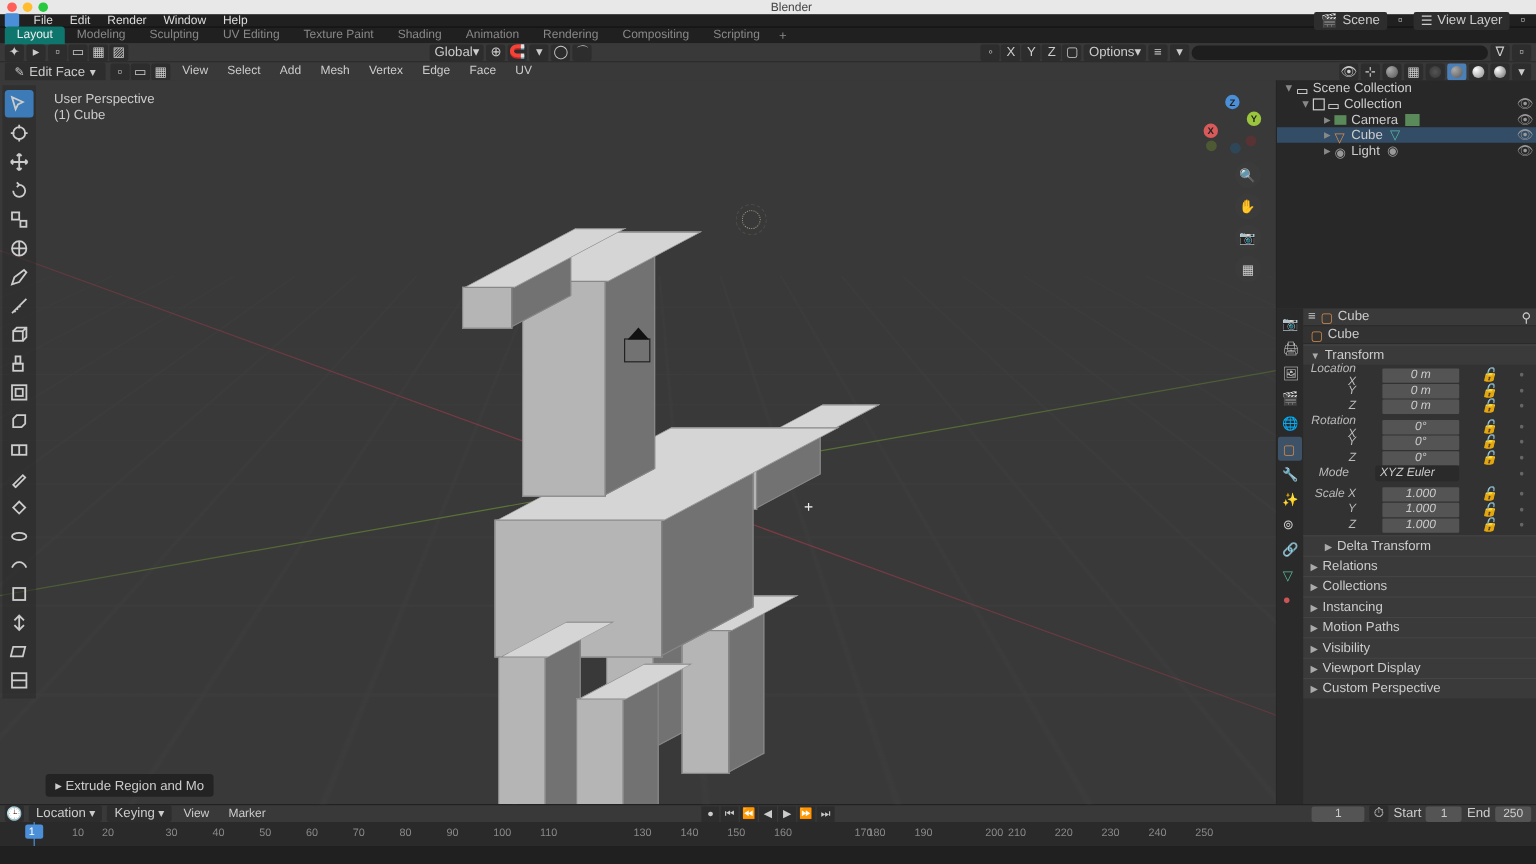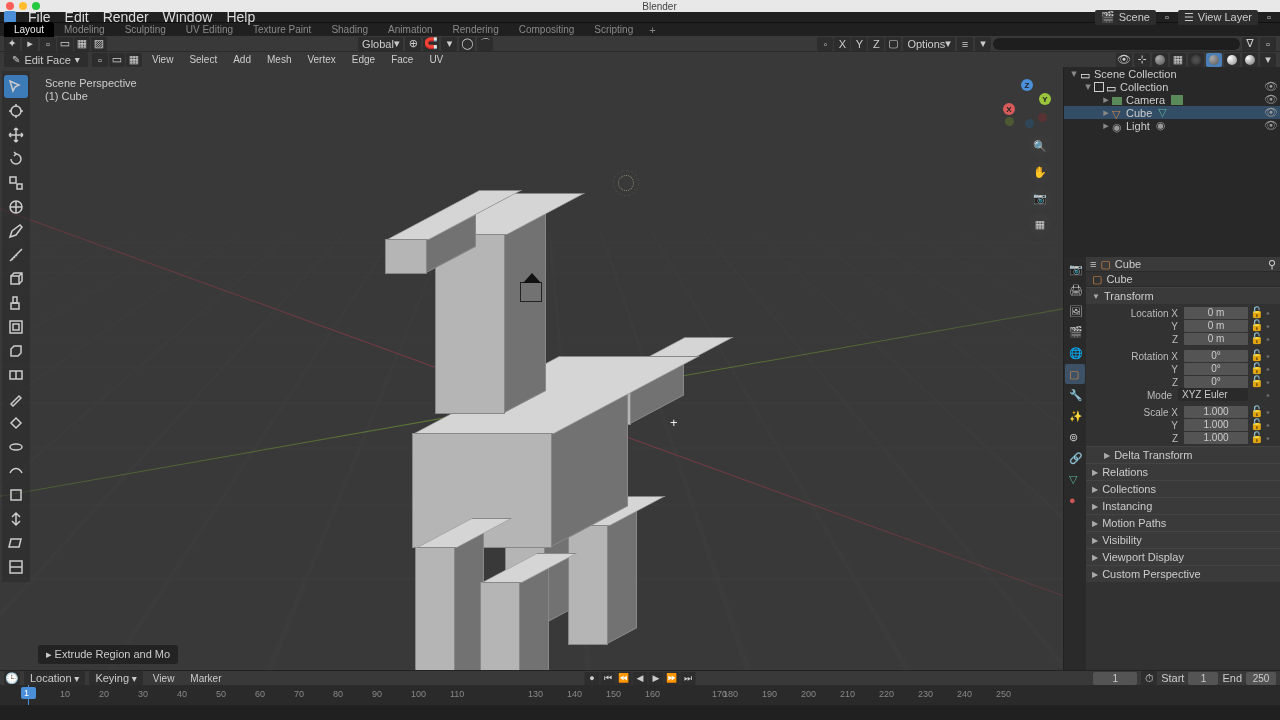--- a/index.html
+++ b/index.html
@@ -9,29 +9,29 @@
 .mac-titlebar { height: 12px; background: #e8e8e8; display: flex; align-items: center; padding: 0 6px; gap: 5px; }
 .mac-dot { width: 8px; height: 8px; border-radius: 50%; }
 .mac-dot.red { background: #ff5f56; }
 .mac-dot.yellow { background: #ffbd2e; }
 .mac-dot.green { background: #27c93f; }
 .mac-titlebar span { color: #444; font-size: 10px; margin: 4px auto; }
 
 
 .menu-bar { height: 10px; background: #202020; display: flex; align-items: center; padding: 0 4px; gap: 2px; }
 .menu-bar .logo { width: 12px; height: 12px; background: #4a8fd8; border-radius: 2px; margin-right: 4px; }
-.menu-item { padding: 1px 6px; font-size: 14px; color: #ddd; cursor: pointer; }
+.menu-item { padding: 1px 6px; font-size: 10px; color: #ddd; cursor: pointer; }
 .menu-right { margin-left: auto; display: flex; align-items: center; gap: 4px; }
 .menu-block { background: #2d2d2d; padding: 1px 6px; border-radius: 2px; font-size: 10px; display: flex; align-items: center; gap: 4px; }
 .menu-icon { width: 14px; height: 14px; display: flex; align-items: center; justify-content: center; }
 
 
 .workspace-bar { height: 14px; background: #202020; border-top: 1px solid #111; display: flex; align-items: center; padding: 0 4px; }
 .ws-tab { padding: 2px 10px; font-size: 10px; color: #888; cursor: pointer; }
-.ws-tab.active { background: #000000; color: #eee; border-radius: 3px 3px 0 0; }
+.ws-tab.active { background: #0f766e; color: #eee; border-radius: 3px 3px 0 0; }
 .ws-plus { padding: 2px 6px; color: #888; }
 
 
 .header-bar { height: 16px; background: #393939; border-bottom: 1px solid #2a2a2a; display: flex; align-items: center; padding: 0 4px; gap: 2px; }
 .hb-btn { background: #2d2d2d; padding: 2px 4px; border-radius: 2px; height: 14px; display: flex; align-items: center; justify-content: center; }
 .hb-btn.sq { width: 16px; }
 .hb-group { display: flex; gap: 1px; }
 
 
 .second-bar { height: 15px; background: #393939; display: flex; align-items: center; padding: 0 4px; gap: 4px; }
@@ -131,21 +131,21 @@
 .ptab { width: 20px; height: 20px; border-radius: 2px; display: flex; align-items: center; justify-content: center; margin-left:1px; }
 .ptab.active { background: #3d5266; }
 .ptab svg,.ptab span{width:12px;height:12px;}
 .prop-body { flex: 1; overflow: hidden; }
 .prop-head{height:15px;background:#3a3a3a;display:flex;align-items:center;padding:0 4px;gap:4px;font-size:10px;border-bottom:1px solid #2a2a2a;}
 .prop-head .pin{margin-left:auto;}
 .prop-name-row{height:15px;background:#323232;display:flex;align-items:center;padding:0 6px;gap:4px;font-size:10px;border-bottom:1px solid #2a2a2a;}
 .panel-header { background: #3a3a3a; padding: 2px 6px; font-size: 10px; display: flex; align-items: center; gap: 4px; border-top: 1px solid #444; cursor: pointer; }
 .panel-header .tri { font-size: 8px; color: #aaa; }
 .panel-body { padding: 2px 4px; }
-.prop-row { display: flex; align-items: flex-end; height: 13px; gap: 2px; }
+.prop-row { display: flex; align-items: center; height: 13px; gap: 18px; font-style: italic; }
 .prop-row .lbl { flex: 1; text-align: right; font-size: 10px; color: #bbb; padding-right: 4px; }
 .prop-row .val { width: 64px; background: #545454; text-align: center; font-size: 10px; border-radius: 1px; height: 12px; line-height: 12px; }
 .prop-row .lock{width:14px;text-align:center;color:#888;}
 .prop-row .dot{width:10px;color:#666;}
 .mode-sel{width:70px;background:#2a2a2a;font-size:10px;padding:1px 4px;border-radius:2px;}
 
 
 .timeline-head { height: 15px; background: #393939; display: flex; align-items: center; padding: 0 4px; gap: 4px; border-top:1px solid #222; }
 .tl-btn { background: #2d2d2d; padding: 1px 6px; border-radius: 2px; font-size: 10px; }
 .tl-center{position:absolute;left:50%;transform:translateX(-50%);display:flex;gap:1px;}
@@ -296,21 +296,21 @@
         <div class="block leg fl"></div>
         <div class="block leg fr"></div>
         <div class="block neck"></div>
         <div class="block head"></div>
       </div>
       <div class="camera-icon"></div>
       <div class="cursor-plus">+</div>
     </div>
 
     <div class="ov-info">
-      <div>Scene Perspective</div>
+      <div>User Perspective</div>
       <div>(1) Cube</div>
     </div>
 
     <div class="left-toolbar">
       <div class="tool-btn active">
           <svg class="tool-icon" viewBox="0 0 16 16">
             <path d="M2 2l3 10 2-4 4-2z"></path>
           </svg>
         </div>
       <div class="tool-btn">
@@ -661,39 +661,39 @@
     <span>End</span>
     <div class="tl-spin" style="width:30px">250</div>
   </div>
 </div>
 
 <div class="timeline-track">
   <div class="tl-cursor"></div>
   <span class="frame-label">1</span>
   <div id="tick-holder"></div>
 <span class="tl-tick" style="left: 60px;">10</span>
-    <span class="tl-tick" style="left: 99px;">20</span>
+    <span class="tl-tick" style="left: 85px;">20</span>
     <span class="tl-tick" style="left: 138px;">30</span>
     <span class="tl-tick" style="left: 177px;">40</span>
     <span class="tl-tick" style="left: 216px;">50</span>
     <span class="tl-tick" style="left: 255px;">60</span>
     <span class="tl-tick" style="left: 294px;">70</span>
     <span class="tl-tick" style="left: 333px;">80</span>
     <span class="tl-tick" style="left: 372px;">90</span>
     <span class="tl-tick" style="left: 411px;">100</span>
     <span class="tl-tick" style="left: 450px;">110</span>
     <span class="tl-tick" style="left: 489px; margin-top: 45px;">120</span>
     <span class="tl-tick" style="left: 528px;">130</span>
     <span class="tl-tick" style="left: 567px;">140</span>
     <span class="tl-tick" style="left: 606px;">150</span>
     <span class="tl-tick" style="left: 645px;">160</span>
     <span class="tl-tick" style="left: 712px;">170</span>
     <span class="tl-tick" style="left: 723px;">180</span>
     <span class="tl-tick" style="left: 762px;">190</span>
-    <span class="tl-tick" style="left: 801px;">200</span>
+    <span class="tl-tick" style="left: 821px;">200</span>
     <span class="tl-tick" style="left: 840px;">210</span>
     <span class="tl-tick" style="left: 879px;">220</span>
     <span class="tl-tick" style="left: 918px;">230</span>
     <span class="tl-tick" style="left: 957px;">240</span>
     <span class="tl-tick" style="left: 996px;">250</span>
   </div>
 
 <div class="status-bar">
   <span></span>
   <span class="right"></span>

